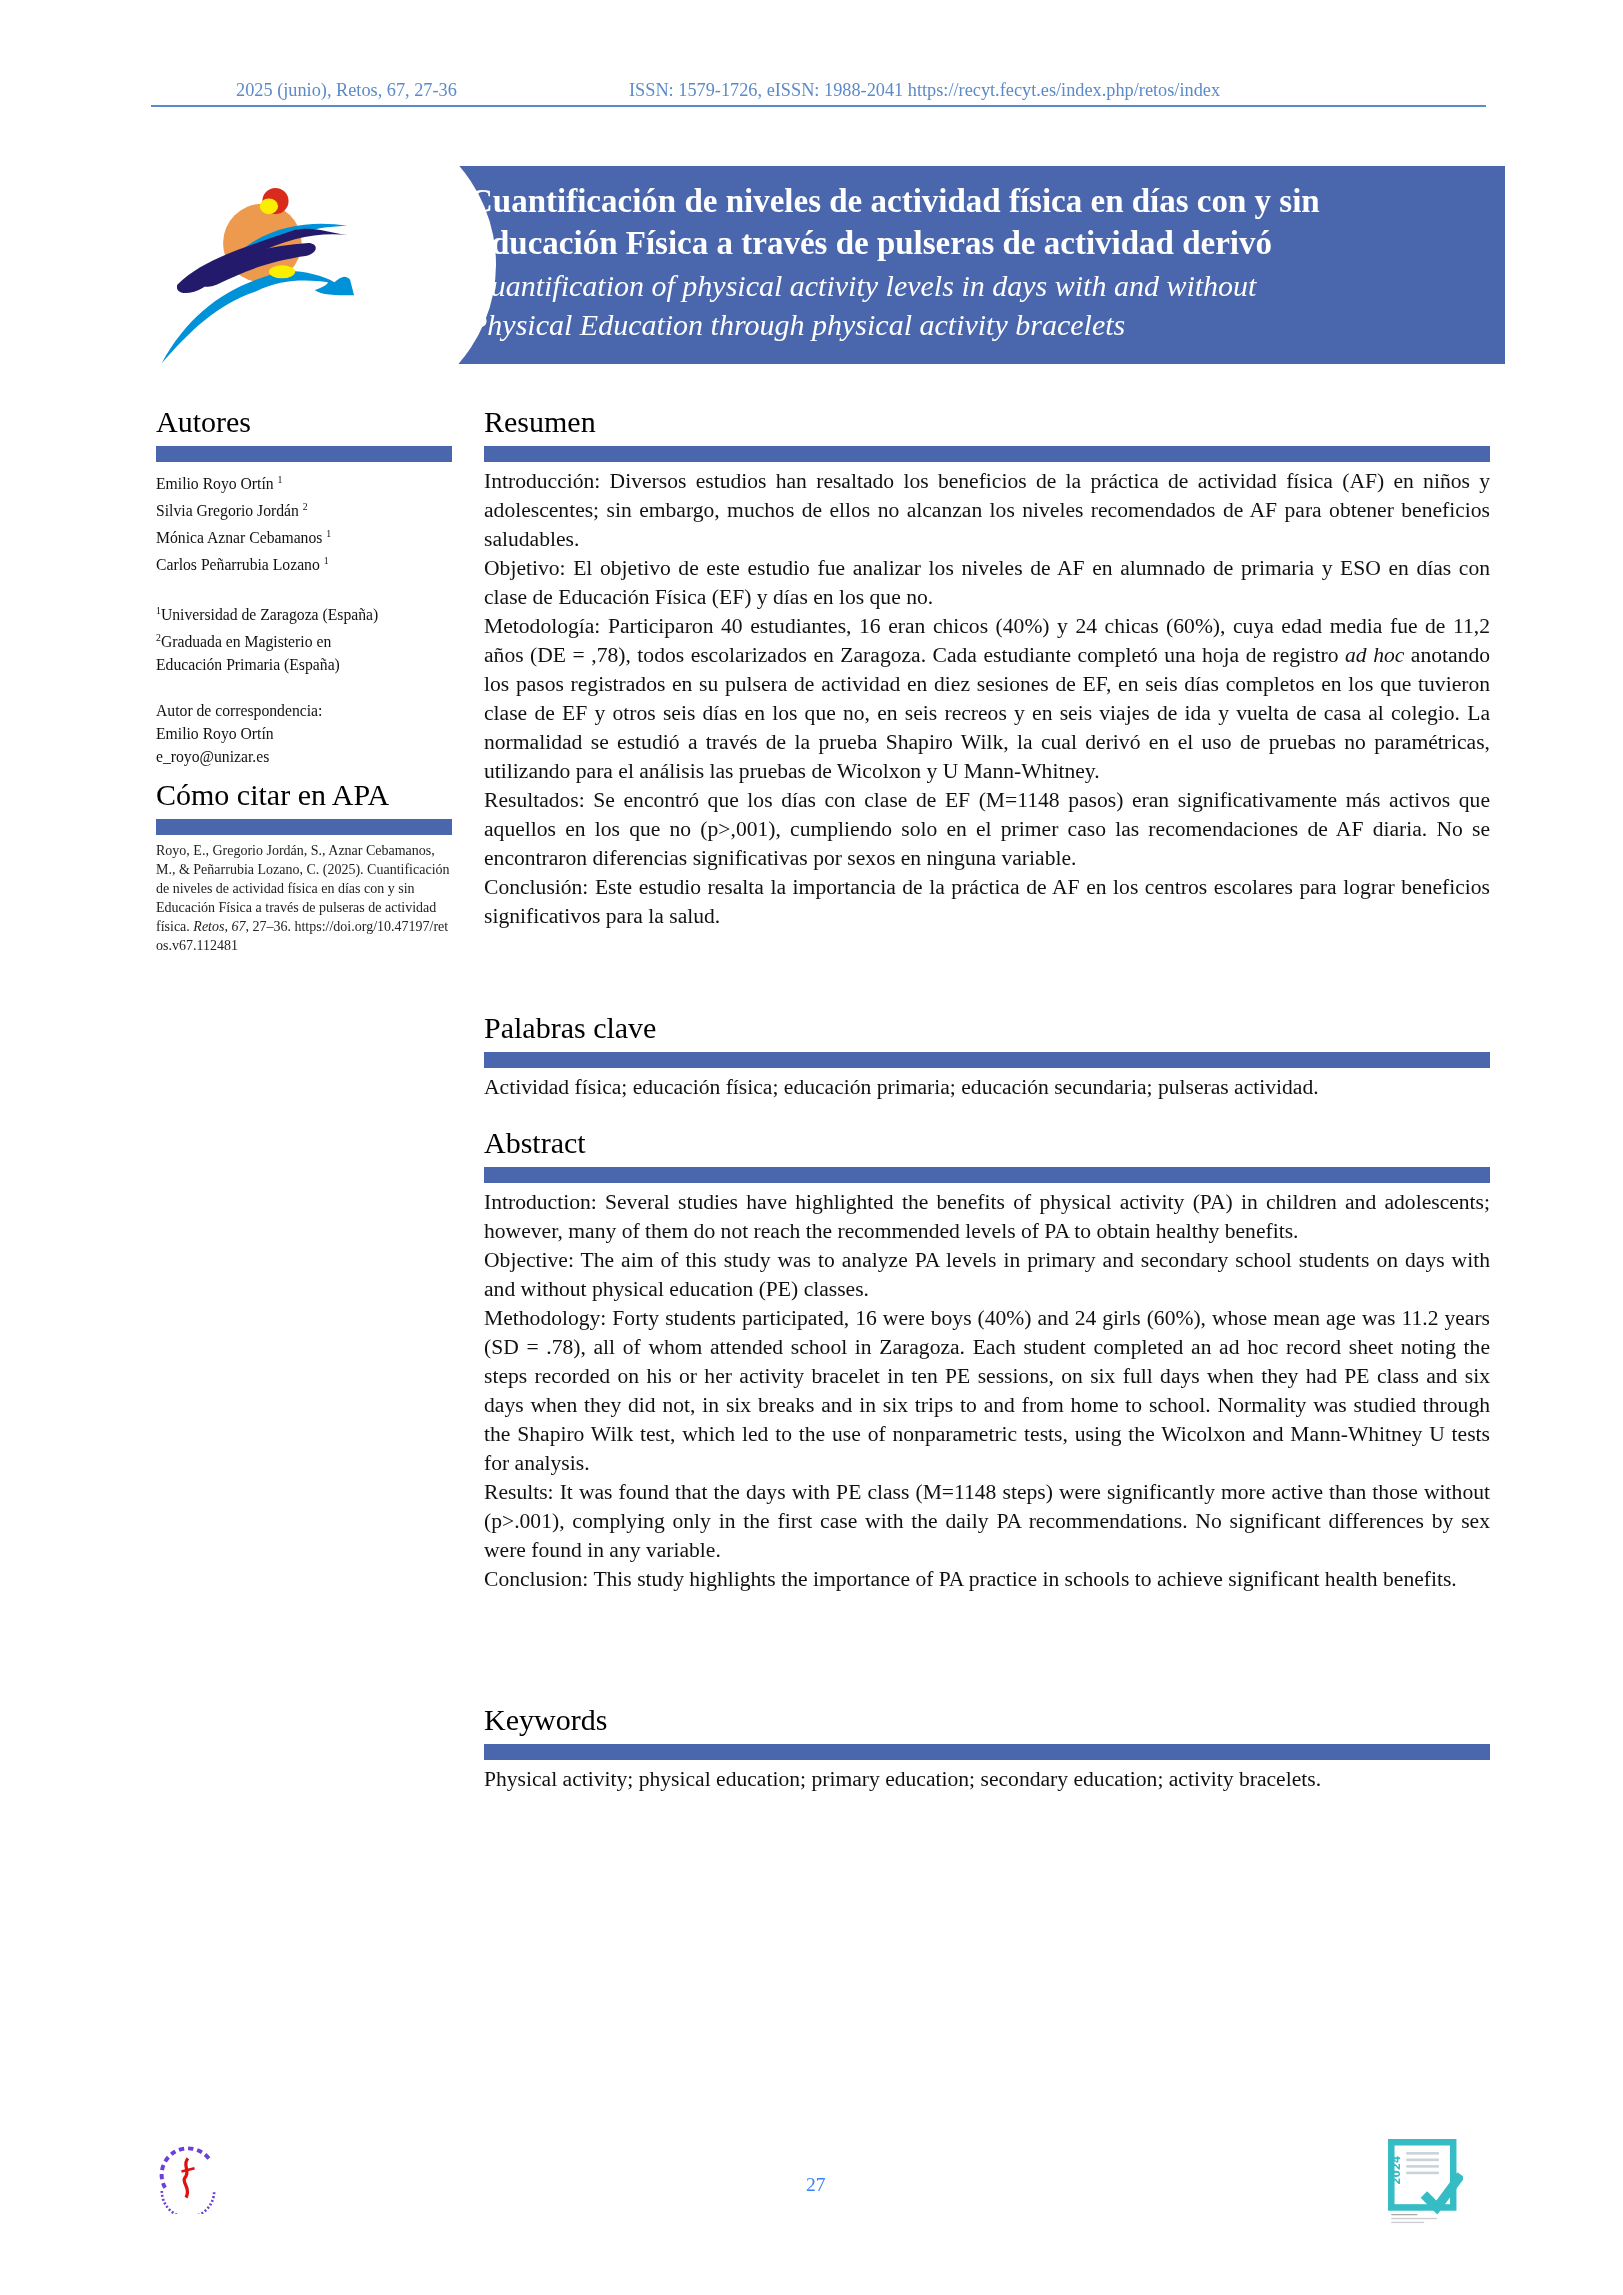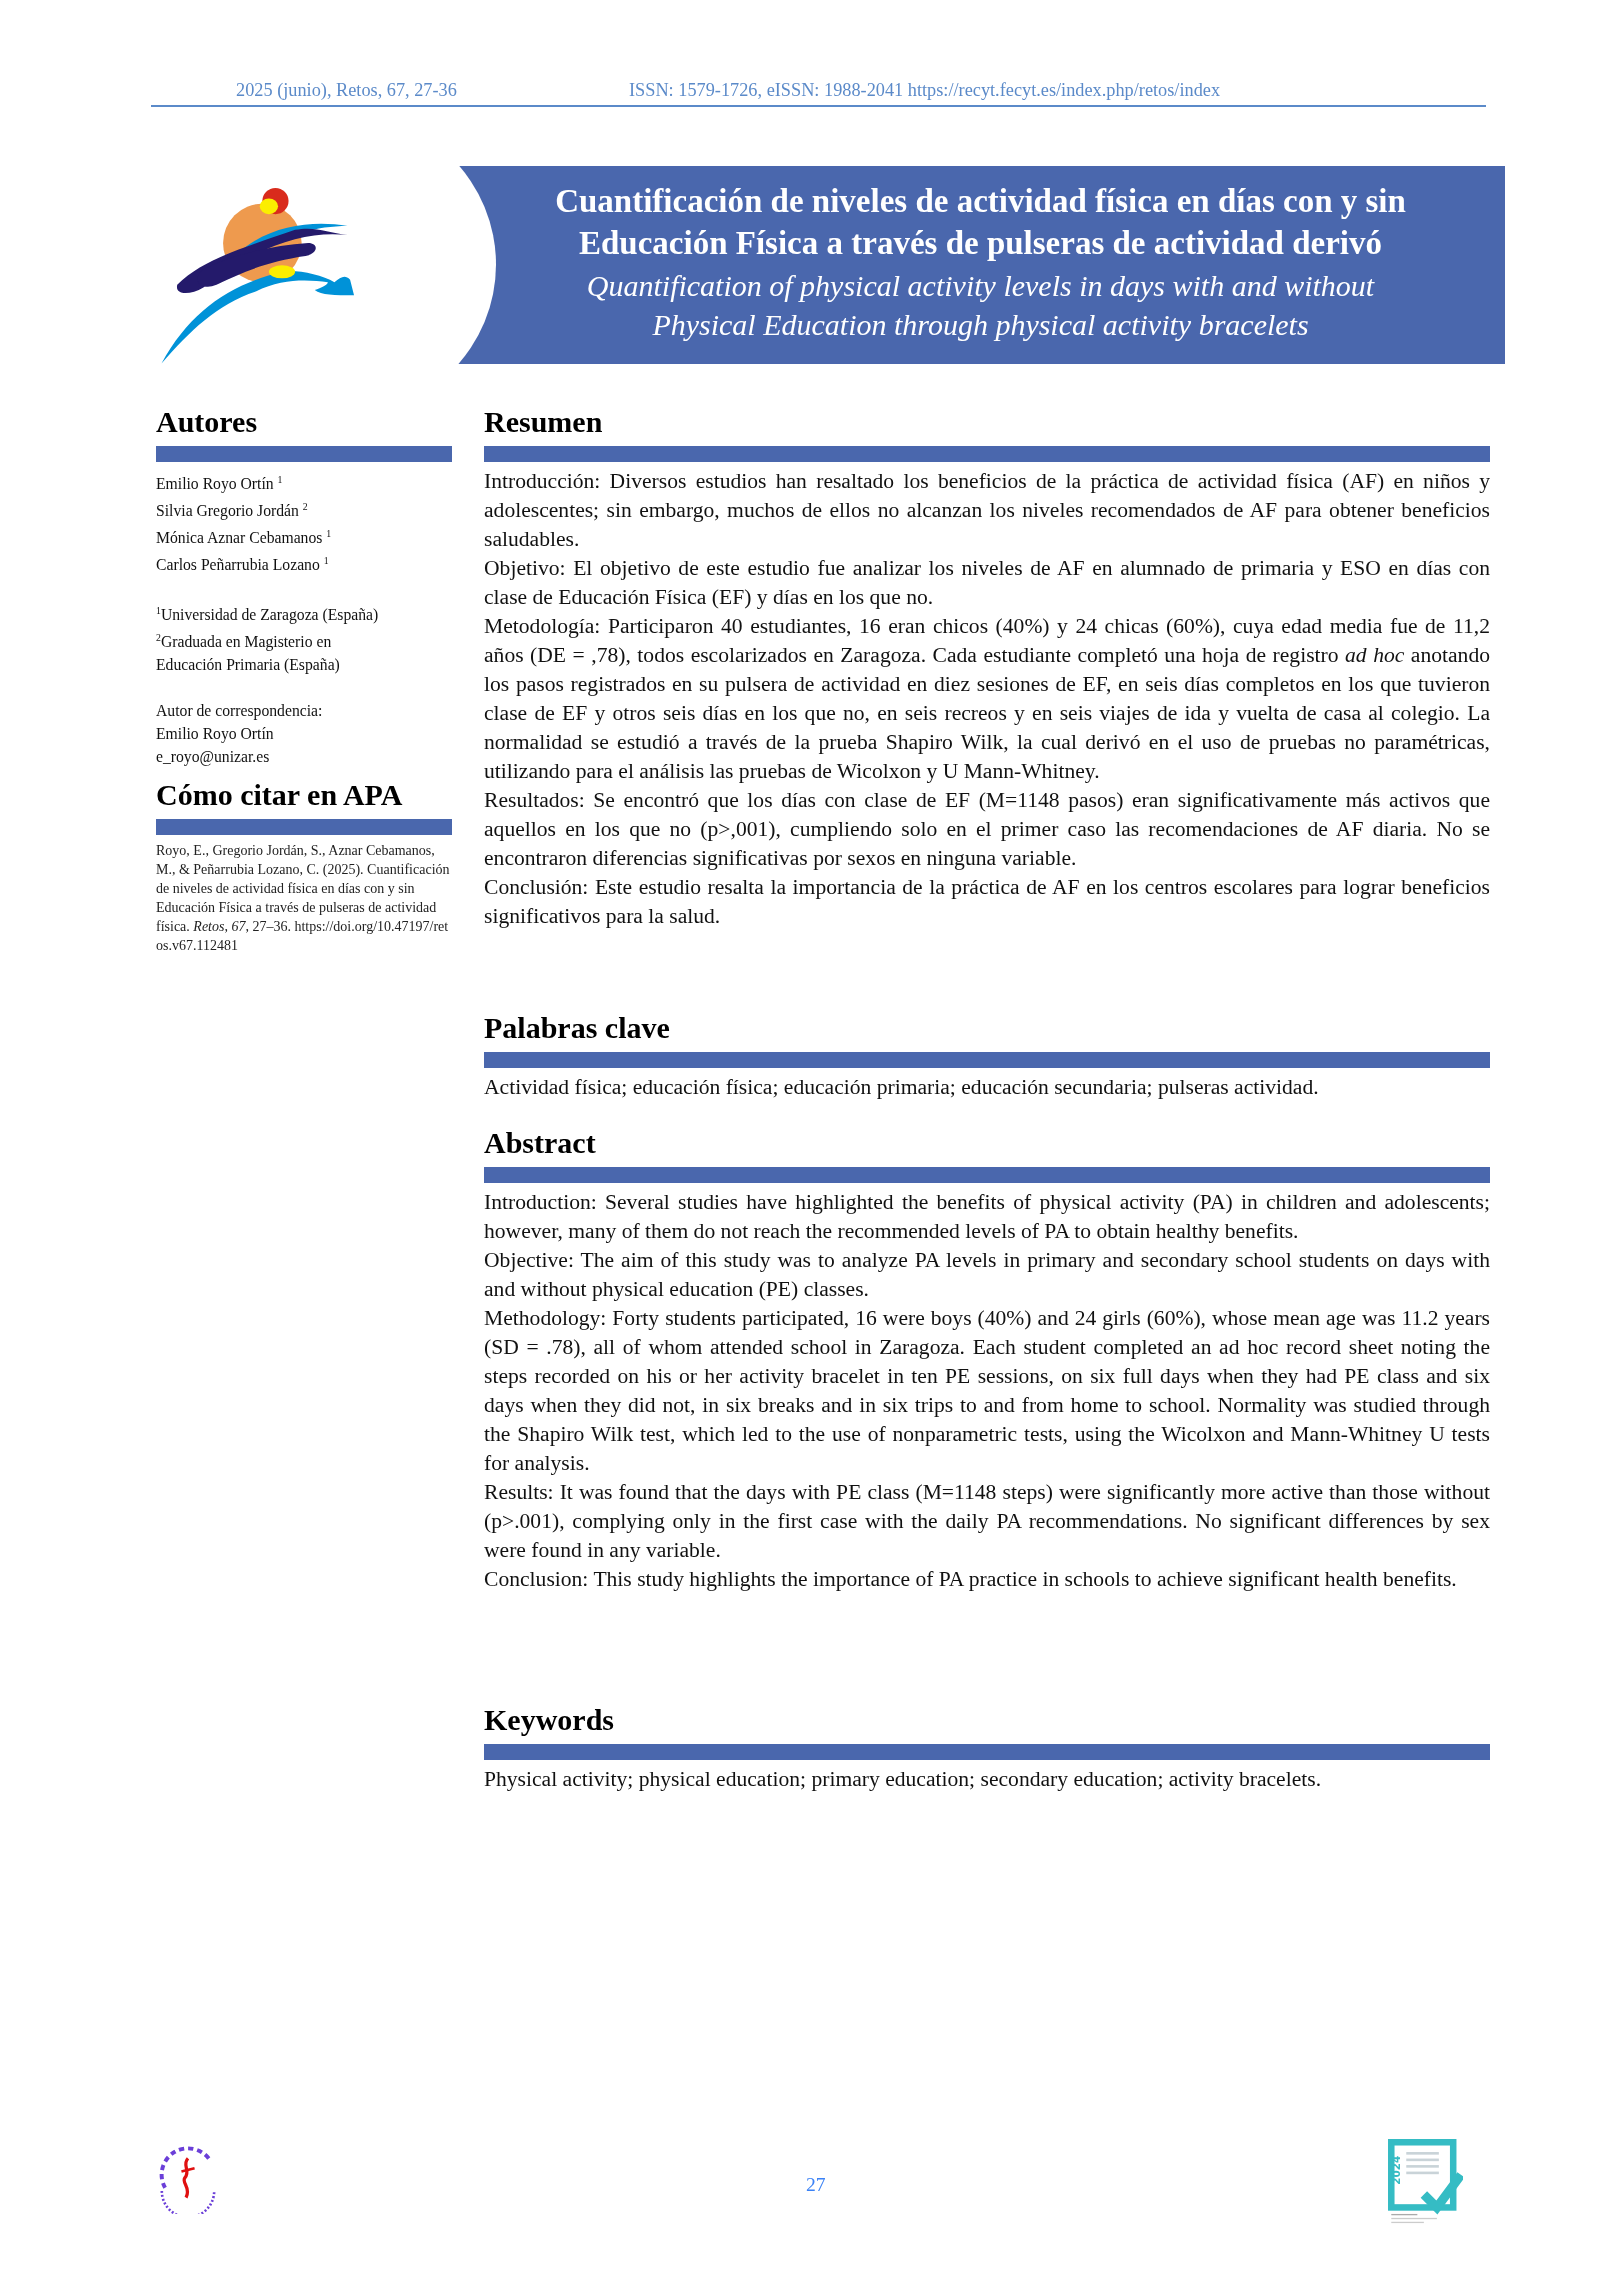--- a/index.html
+++ b/index.html
@@ -8,28 +8,28 @@
 
   .running-header { position: absolute; left: 151px; top: 77px; width: 1335px; height: 29px; font-size: 18.3px; color: #5b8ac9; }
   .running-header .left { position: absolute; left: 85px; top: 2.6px; }
   .running-header .right { position: absolute; left: 478px; top: 2.6px; }
   .header-rule { position: absolute; left: 151px; top: 105px; width: 1335px; height: 2px; background: #5b8ac9; }
 
   .logo { position: absolute; left: 151px; top: 167px; width: 262px; height: 203px; }
 
   .title-banner { position: absolute; left: 411px; top: 166px; width: 1094px; height: 198px; background: #4a67ad; overflow: hidden; }
   .title-banner .curve { position: absolute; left: -216px; top: -52px; width: 301px; height: 301px; border-radius: 50%; background: #ffffff; }
-  .title-text { position: absolute; left: 58px; right: 13px; top: 14.4px; text-align: center; color: #ffffff; }
+  .title-text { position: absolute; left: 58px; right: 13px; top: 14.4px; color: #ffffff; }
   .title-es { font-size: 33px; font-weight: bold; line-height: 42px; }
   .title-en { font-size: 30px; font-style: italic; line-height: 39px; margin-top: 1.3px; }
 
   .side { position: absolute; left: 156px; width: 296px; }
   .main { position: absolute; left: 484px; width: 1006px; }
 
-  .h2 { font-weight: bold; color: #000; line-height: 1; }
+  .h2 { font-weight: normal; color: #000; line-height: 1; }
   .side .h2 { font-size: 30px; }
   .main .h2 { font-size: 30px; }
   .bar { height: 15.7px; background: #4a67ad; margin-top: 9.2px; }
 
   .side-text { font-size: 15.7px; line-height: 23px; color: #111; margin-top: 6.5px; }
   .side-text sup { font-size: 9.8px; vertical-align: 5.9px; }
   .cite-text { font-size: 14px; line-height: 19px; color: #222; margin-top: 6.5px; }
 
   .para { font-size: 21.6px; line-height: 29px; text-align: justify; color: #111; }
   .para-wrap { margin-top: 5.2px; }

